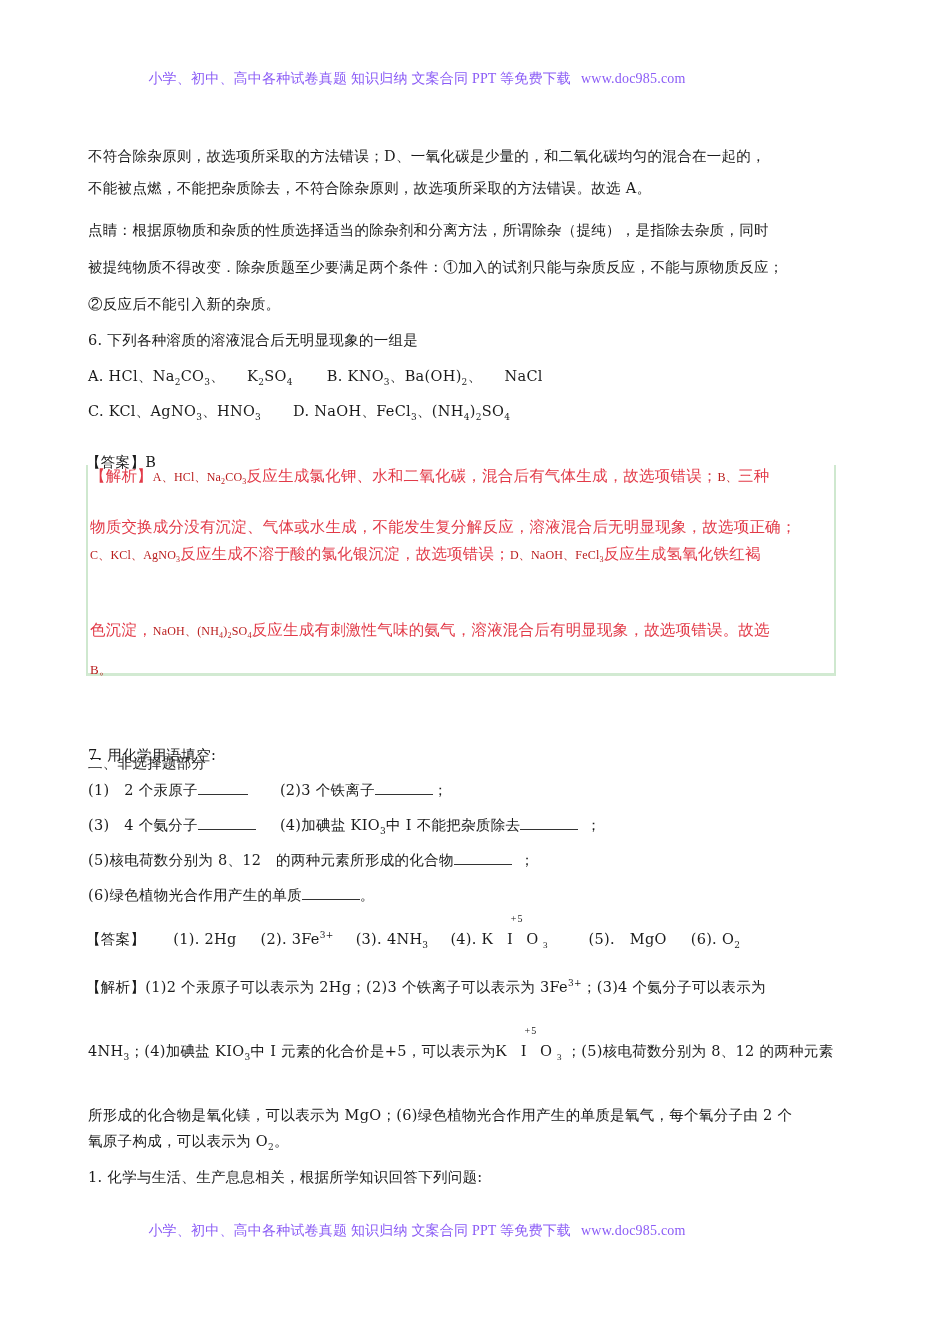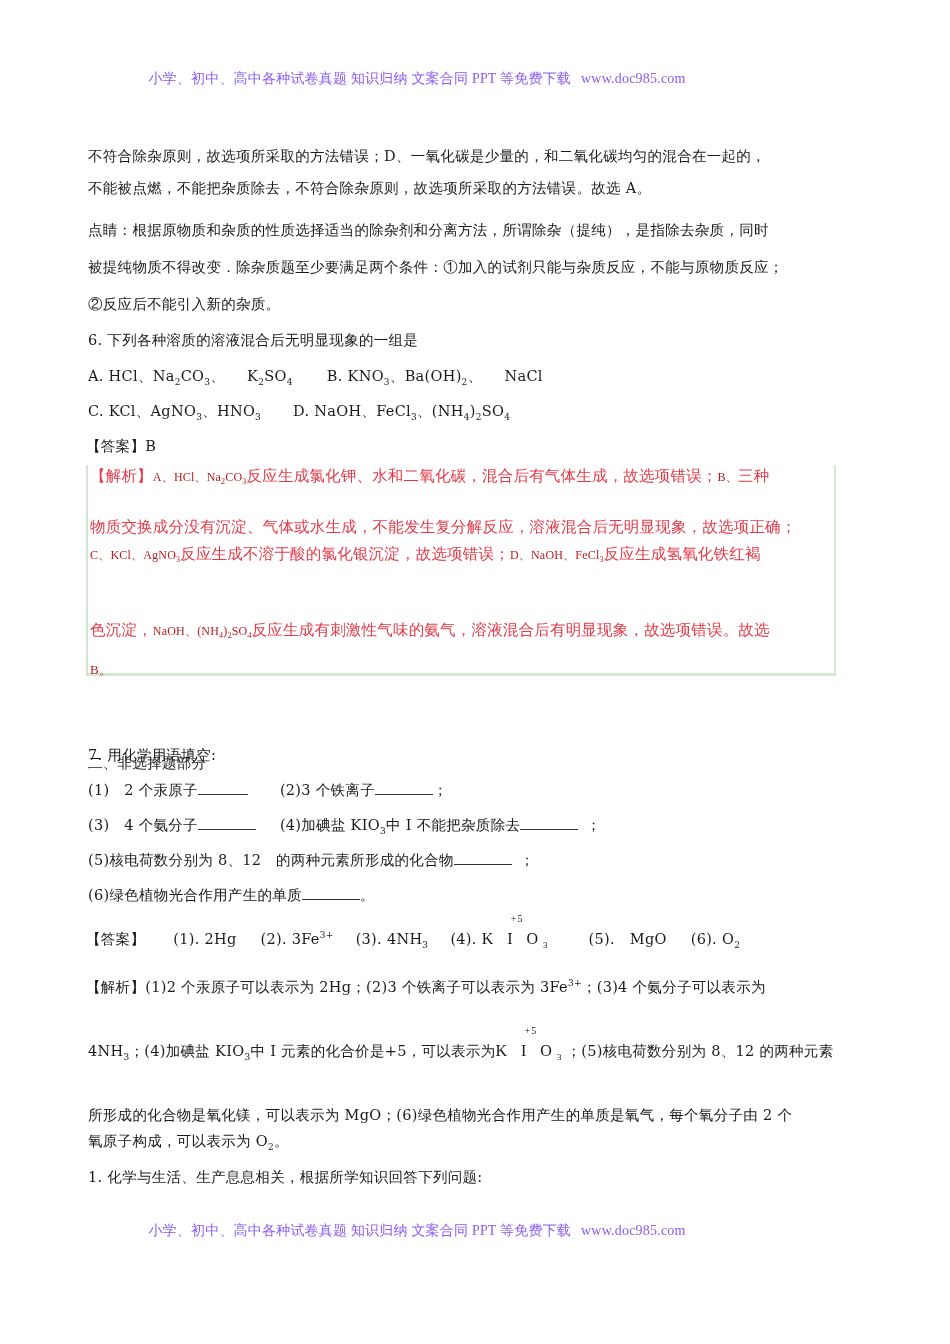--- a/index.html
+++ b/index.html
@@ -49,21 +49,21 @@
 <div class="line" style="top:258px;">被提纯物质不得改变．除杂质题至少要满足两个条件：①加入的试剂只能与杂质反应，不能与原物质反应；</div>
 <div class="line" style="top:295px;">②反应后不能引入新的杂质。</div>
 
 <div class="line" style="top:331px;">6. 下列各种溶质的溶液混合后无明显现象的一组是</div>
 <div class="line" style="top:367px;">
   <span><span>A.</span> <span>HCl、Na</span><sub>2</sub><span>CO</span><sub>3</sub><span>、</span><span class="gap" style="width:22px"></span><span>K</span><sub>2</sub><span>SO</span><sub>4</sub></span><span class="gap" style="width:34px"></span><span><span>B.</span> <span>KNO</span><sub>3</sub><span>、Ba(OH)</span><sub>2</sub><span>、</span><span class="gap" style="width:22px"></span><span>NaCl</span></span>
 </div>
 <div class="line" style="top:402px;">
   <span><span>C.</span> <span>KCl、AgNO</span><sub>3</sub><span>、HNO</span><sub>3</sub></span><span class="gap" style="width:32px"></span><span><span>D.</span> <span>NaOH、FeCl</span><sub>3</sub><span>、(NH</span><sub>4</sub><span>)</span><sub>2</sub><span>SO</span><sub>4</sub></span>
 </div>
-<div class="line" style="top:437px; left:86px;">
+<div class="line" style="top:453px; left:86px;">
   <span>【答案】</span><span>B</span>
 </div>
 
 <div class="ana-box"></div>
 <div class="red" style="top:466px;">
   <span>【解析】</span><span class="f"><span>A、HCl、Na</span><sub>2</sub><span>CO</span><sub>3</sub></span><span>反应生成氯化钾、水和二氧化碳，混合后有气体生成，故选项错误；</span><span class="f">B、</span><span>三种</span>
 </div>
 <div class="red" style="top:517px;">物质交换成分没有沉淀、气体或水生成，不能发生复分解反应，溶液混合后无明显现象，故选项正确；</div>
 <div class="red" style="top:544px;text-align:right;">
   <span class="f"><span>C、KCl、AgNO</span><sub>3</sub></span><span>反应生成不溶于酸的氯化银沉淀，故选项错误；</span><span class="f"><span>D、NaOH、FeCl</span><sub>3</sub></span><span>反应生成氢氧化铁红褐</span>

